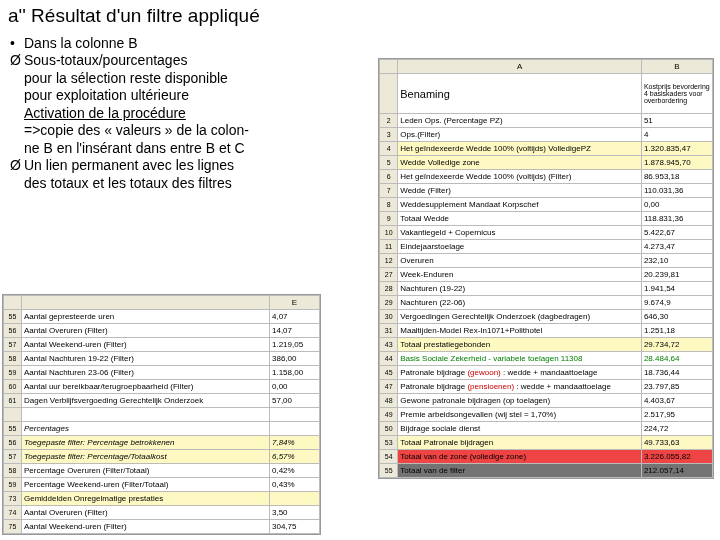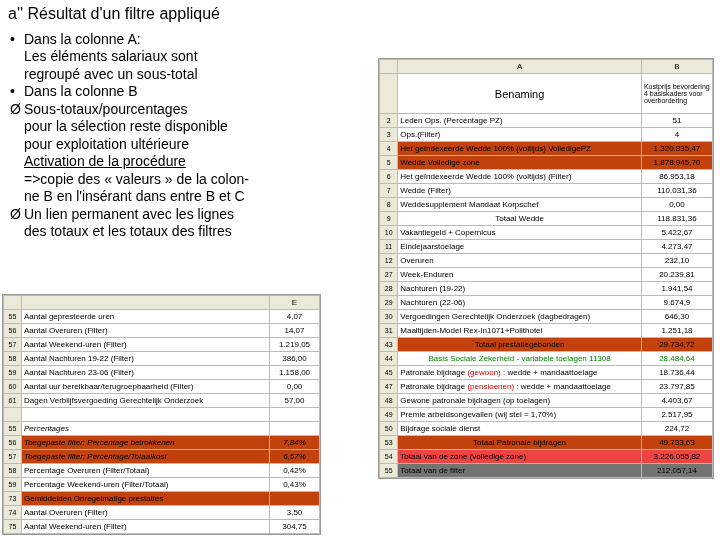--- a/index.html
+++ b/index.html
@@ -1,50 +1,49 @@
 <!DOCTYPE html>
 <html><head>
 <meta charset="utf-8">
 <style>
 *{margin:0;padding:0;box-sizing:border-box}
 body{width:720px;height:540px;background:#fff;font-family:Arial,sans-serif;font-size:10px;color:#000;overflow:hidden}
-.header{padding:4px 8px 6px;font-size:16px;line-height:1.3}
+.header{padding:4px 8px 6px;font-size:19px;line-height:1.3}
 .bullets{padding:0 8px 4px 24px;font-size:14px;line-height:1.25;width:370px}
 .bullets li{list-style:none;margin-bottom:0}
 .bullets .bul::before{content:"•";position:absolute;left:-14px}
 .bullets .arr::before{content:"Ø";position:absolute;left:-14px}
 .bullets li{position:relative}
 .underline{text-decoration:underline}
 .excel-top{position:absolute;top:58px;left:378px;width:336px;border:1px solid #999}
 .excel-bottom-left{position:absolute;top:294px;left:2px;width:319px;border:1px solid #999}
 table{border-collapse:collapse;width:100%;font-size:8px;background:#fff}
 td,th{border:1px solid #bbb;padding:0 2px;height:14px;overflow:hidden;white-space:nowrap}
 th{background:#ece9d8;font-weight:normal;text-align:center;font-size:8px}
 .rh{background:#ece9d8;text-align:center;width:18px;font-size:7px}
-.num{text-align:center}
-.gray{background:#c2410c}
+.num{text-align:left}
+.gray{background:#fef9c3}
 .bold{font-weight:normal}
 .italic{font-style:italic}
 .green{color:#008000}
 .red{color:#c00}
 .bg-green{background:#ef4444}
 .bg-yellow{background:#737373}
-.center{text-align:center}
+.center{text-align:left}
 .topA{width:240px}
 .topB{width:70px}
 </style>
 </head>
 <body>
 
 <div class="header">
   <div>a''  Résultat d'un filtre appliqué</div>
 </div>
 
 <ul class="bullets" id="bullets">
-    <li class="bul">Dans la colonne A:<br>Les éléments salariaux sont<br>regroupé avec un sous-total</li>
     <li class="bul">Dans la colonne B</li>
     <li class="arr">Sous-totaux/pourcentages<br>pour la sélection reste disponible<br>pour exploitation ultérieure<br><span class="underline">Activation de la procédure</span><br>=&gt;copie des « valeurs » de la colon-<br>ne B en l'insérant dans entre B et C</li>
     <li class="arr">Un lien permanent avec les lignes<br>des totaux  et les totaux des filtres</li>
   </ul>
 
 <div class="excel-top">
   <table id="topTable">
       <tbody>
         <tr>
           <th class="rh"></th>

